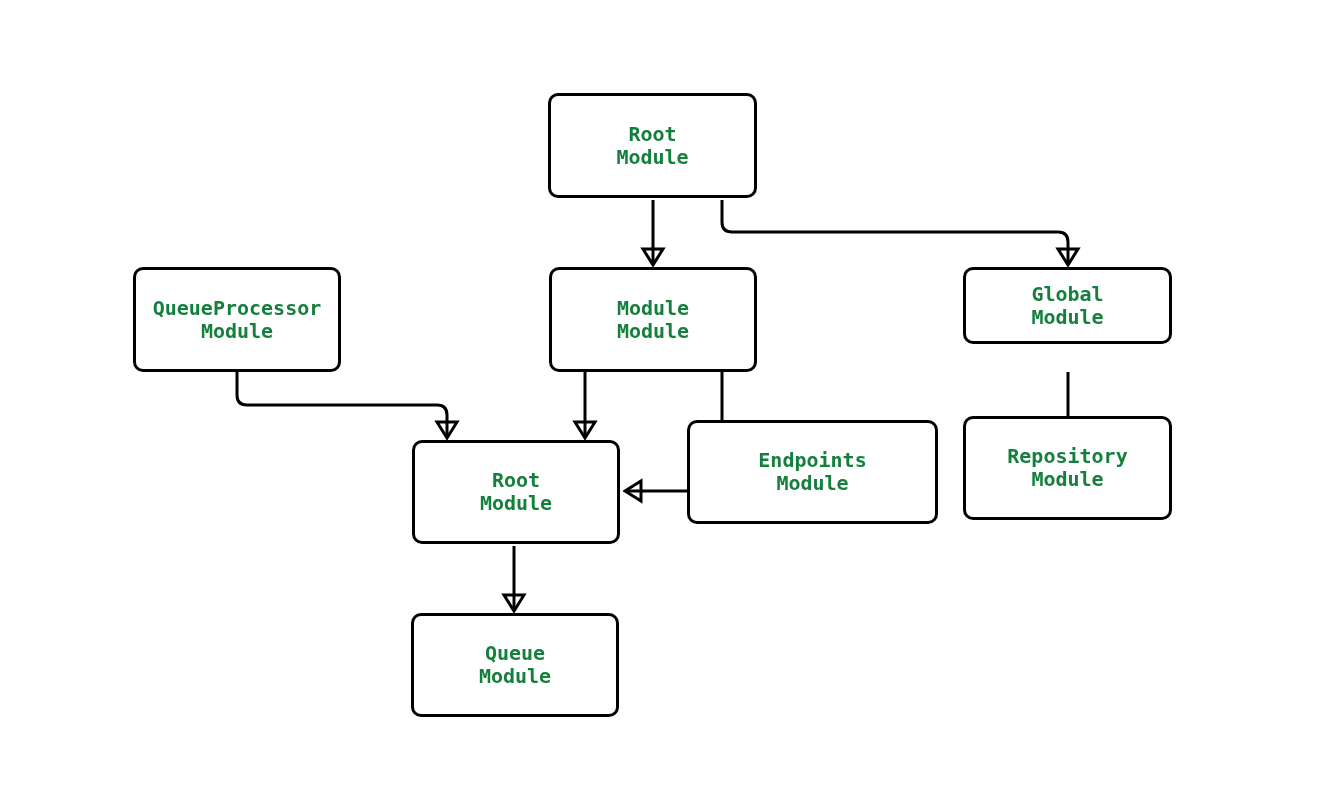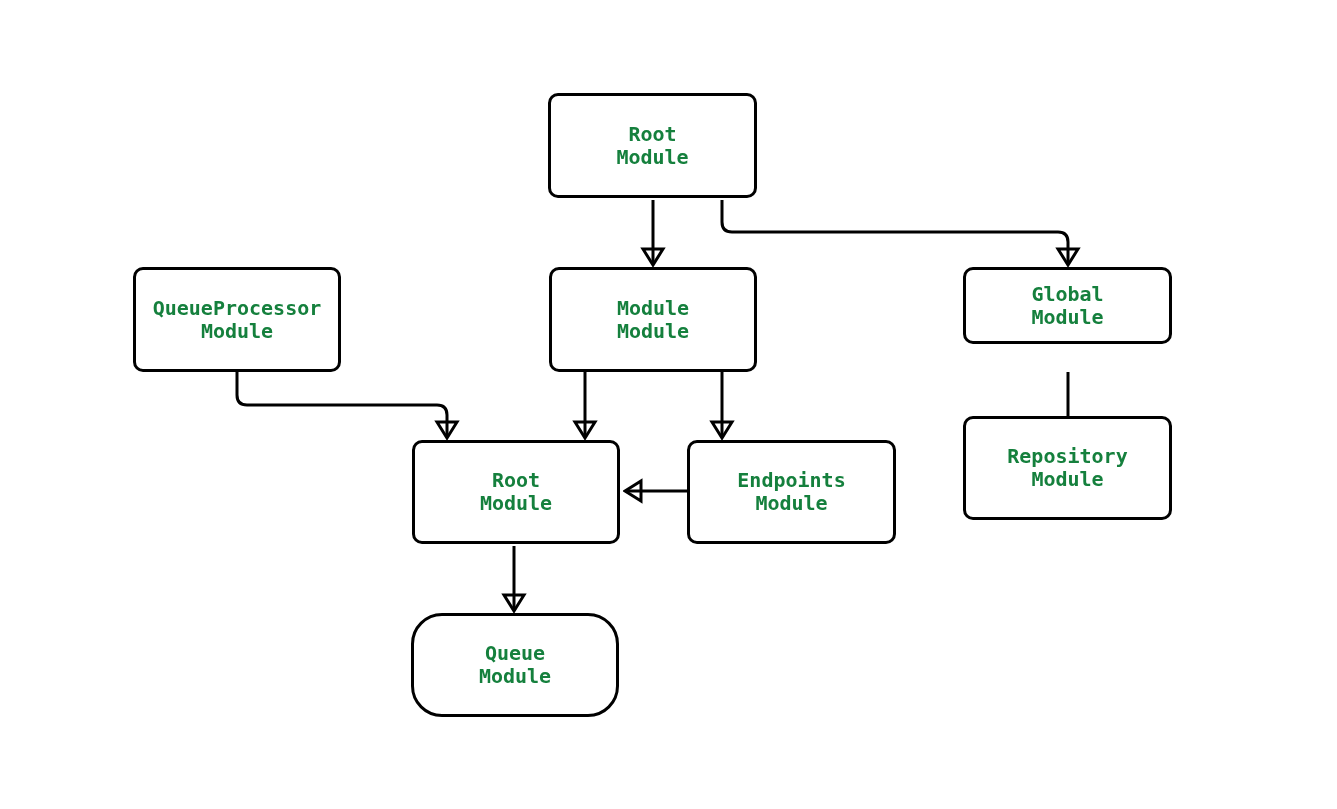--- a/index.html
+++ b/index.html
@@ -84,28 +84,28 @@
   <div class="node" style="left:963px; top:267px; width:209px; height:77px;">
     <span>Global</span>
     <span>Module</span>
   </div>
 
   <div class="node" style="left:412px; top:440px; width:208px; height:104px;">
     <span>Root</span>
     <span>Module</span>
   </div>
 
-  <div class="node" style="left:687px; top:440px; width:209px; height:104px;">
+  <div class="node" style="left:687px; top:420px; width:251px; height:104px;">
     <span>Endpoints</span>
     <span>Module</span>
   </div>
 
   <div class="node" style="left:963px; top:416px; width:209px; height:104px;">
     <span>Repository</span>
     <span>Module</span>
   </div>
 
-  <div class="node" style="left:411px; top:613px; width:208px; height:104px;border-radius:31px;">
+  <div class="node" style="left:411px; top:613px; width:208px; height:104px;">
     <span>Queue</span>
     <span>Module</span>
   </div>
 
 </div>
 
 </body></html>

